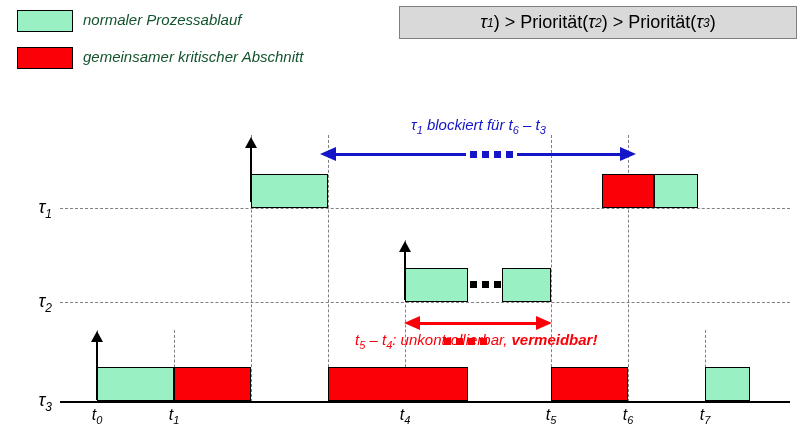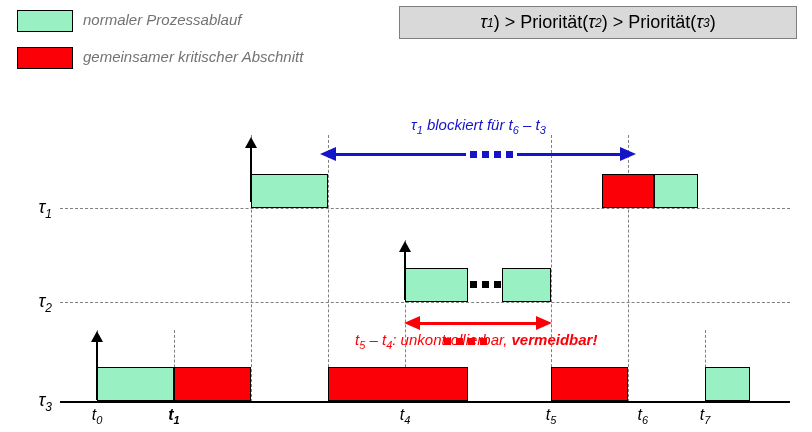--- a/index.html
+++ b/index.html
@@ -8,21 +8,21 @@
     font-family:"Liberation Sans", sans-serif;
     position:relative;overflow:hidden;
   }
   .root{position:absolute;inset:0;}
 
   
   .legend-swatch{
     position:absolute;width:54px;height:20px;border:1px solid #000;
   }
   .legend-label{
-    position:absolute;font-style:italic;font-size:15px;color:#737373;
+    position:absolute;font-style:italic;font-size:15px;color:#14532d;
     white-space:nowrap;
   }
 
   
   .prio-box{
     position:absolute;left:399px;top:6px;width:396px;height:31px;
     background:#d9d9d9;border:1px solid #7f7f7f;
     display:flex;align-items:center;justify-content:center;
     font-size:18px;color:#000;white-space:nowrap;
   }
@@ -139,36 +139,36 @@
   <div class="arrow-up" style="left:96px;top:342px;height:58px;"></div>
   <div class="block normal" style="left:97px;top:367px;width:77px;height:34px;"></div>
   <div class="block crit" style="left:174px;top:367px;width:77px;height:34px;"></div>
   <div class="block crit" style="left:328px;top:367px;width:140px;height:34px;"></div>
   <div class="block crit" style="left:551px;top:367px;width:77px;height:34px;"></div>
   <div class="block normal" style="left:705px;top:367px;width:45px;height:34px;"></div>
 
   <div class="tick-label" style="left:77px;top:406px;">
     <span>t</span><span class="sub">0</span>
   </div>
-  <div class="tick-label" style="left:154px;top:406px;font-weight:bold;">
+  <div class="tick-label" style="left:154px;top:406px;">
     <span>t</span><span class="sub">1</span>
   </div>
   <div class="tick-label" style="left:231px;top:406px;margin-top:36px;">
     <span>t</span><span class="sub">2</span>
   </div>
   <div class="tick-label" style="left:308px;top:406px;margin-top:42px;">
     <span>t</span><span class="sub">3</span>
   </div>
   <div class="tick-label" style="left:385px;top:406px;">
     <span>t</span><span class="sub">4</span>
   </div>
   <div class="tick-label" style="left:531px;top:406px;">
     <span>t</span><span class="sub">5</span>
   </div>
-  <div class="tick-label" style="left:608px;top:406px;text-align:right;">
+  <div class="tick-label" style="left:608px;top:406px;">
     <span>t</span><span class="sub">6</span>
   </div>
   <div class="tick-label" style="left:685px;top:406px;">
     <span>t</span><span class="sub">7</span>
   </div>
 
   <div class="ann-text blue" style="left:395px;top:116px;margin-left:16px;">
     <i>τ</i><i class="sub">1</i><span> blockiert für t</span><span class="sub">6</span><span> – t</span><span class="sub">3</span>
   </div>
   <div class="ann-line" style="left:336px;top:153px;width:284px;border-top:3px solid #1414c8;"></div>

